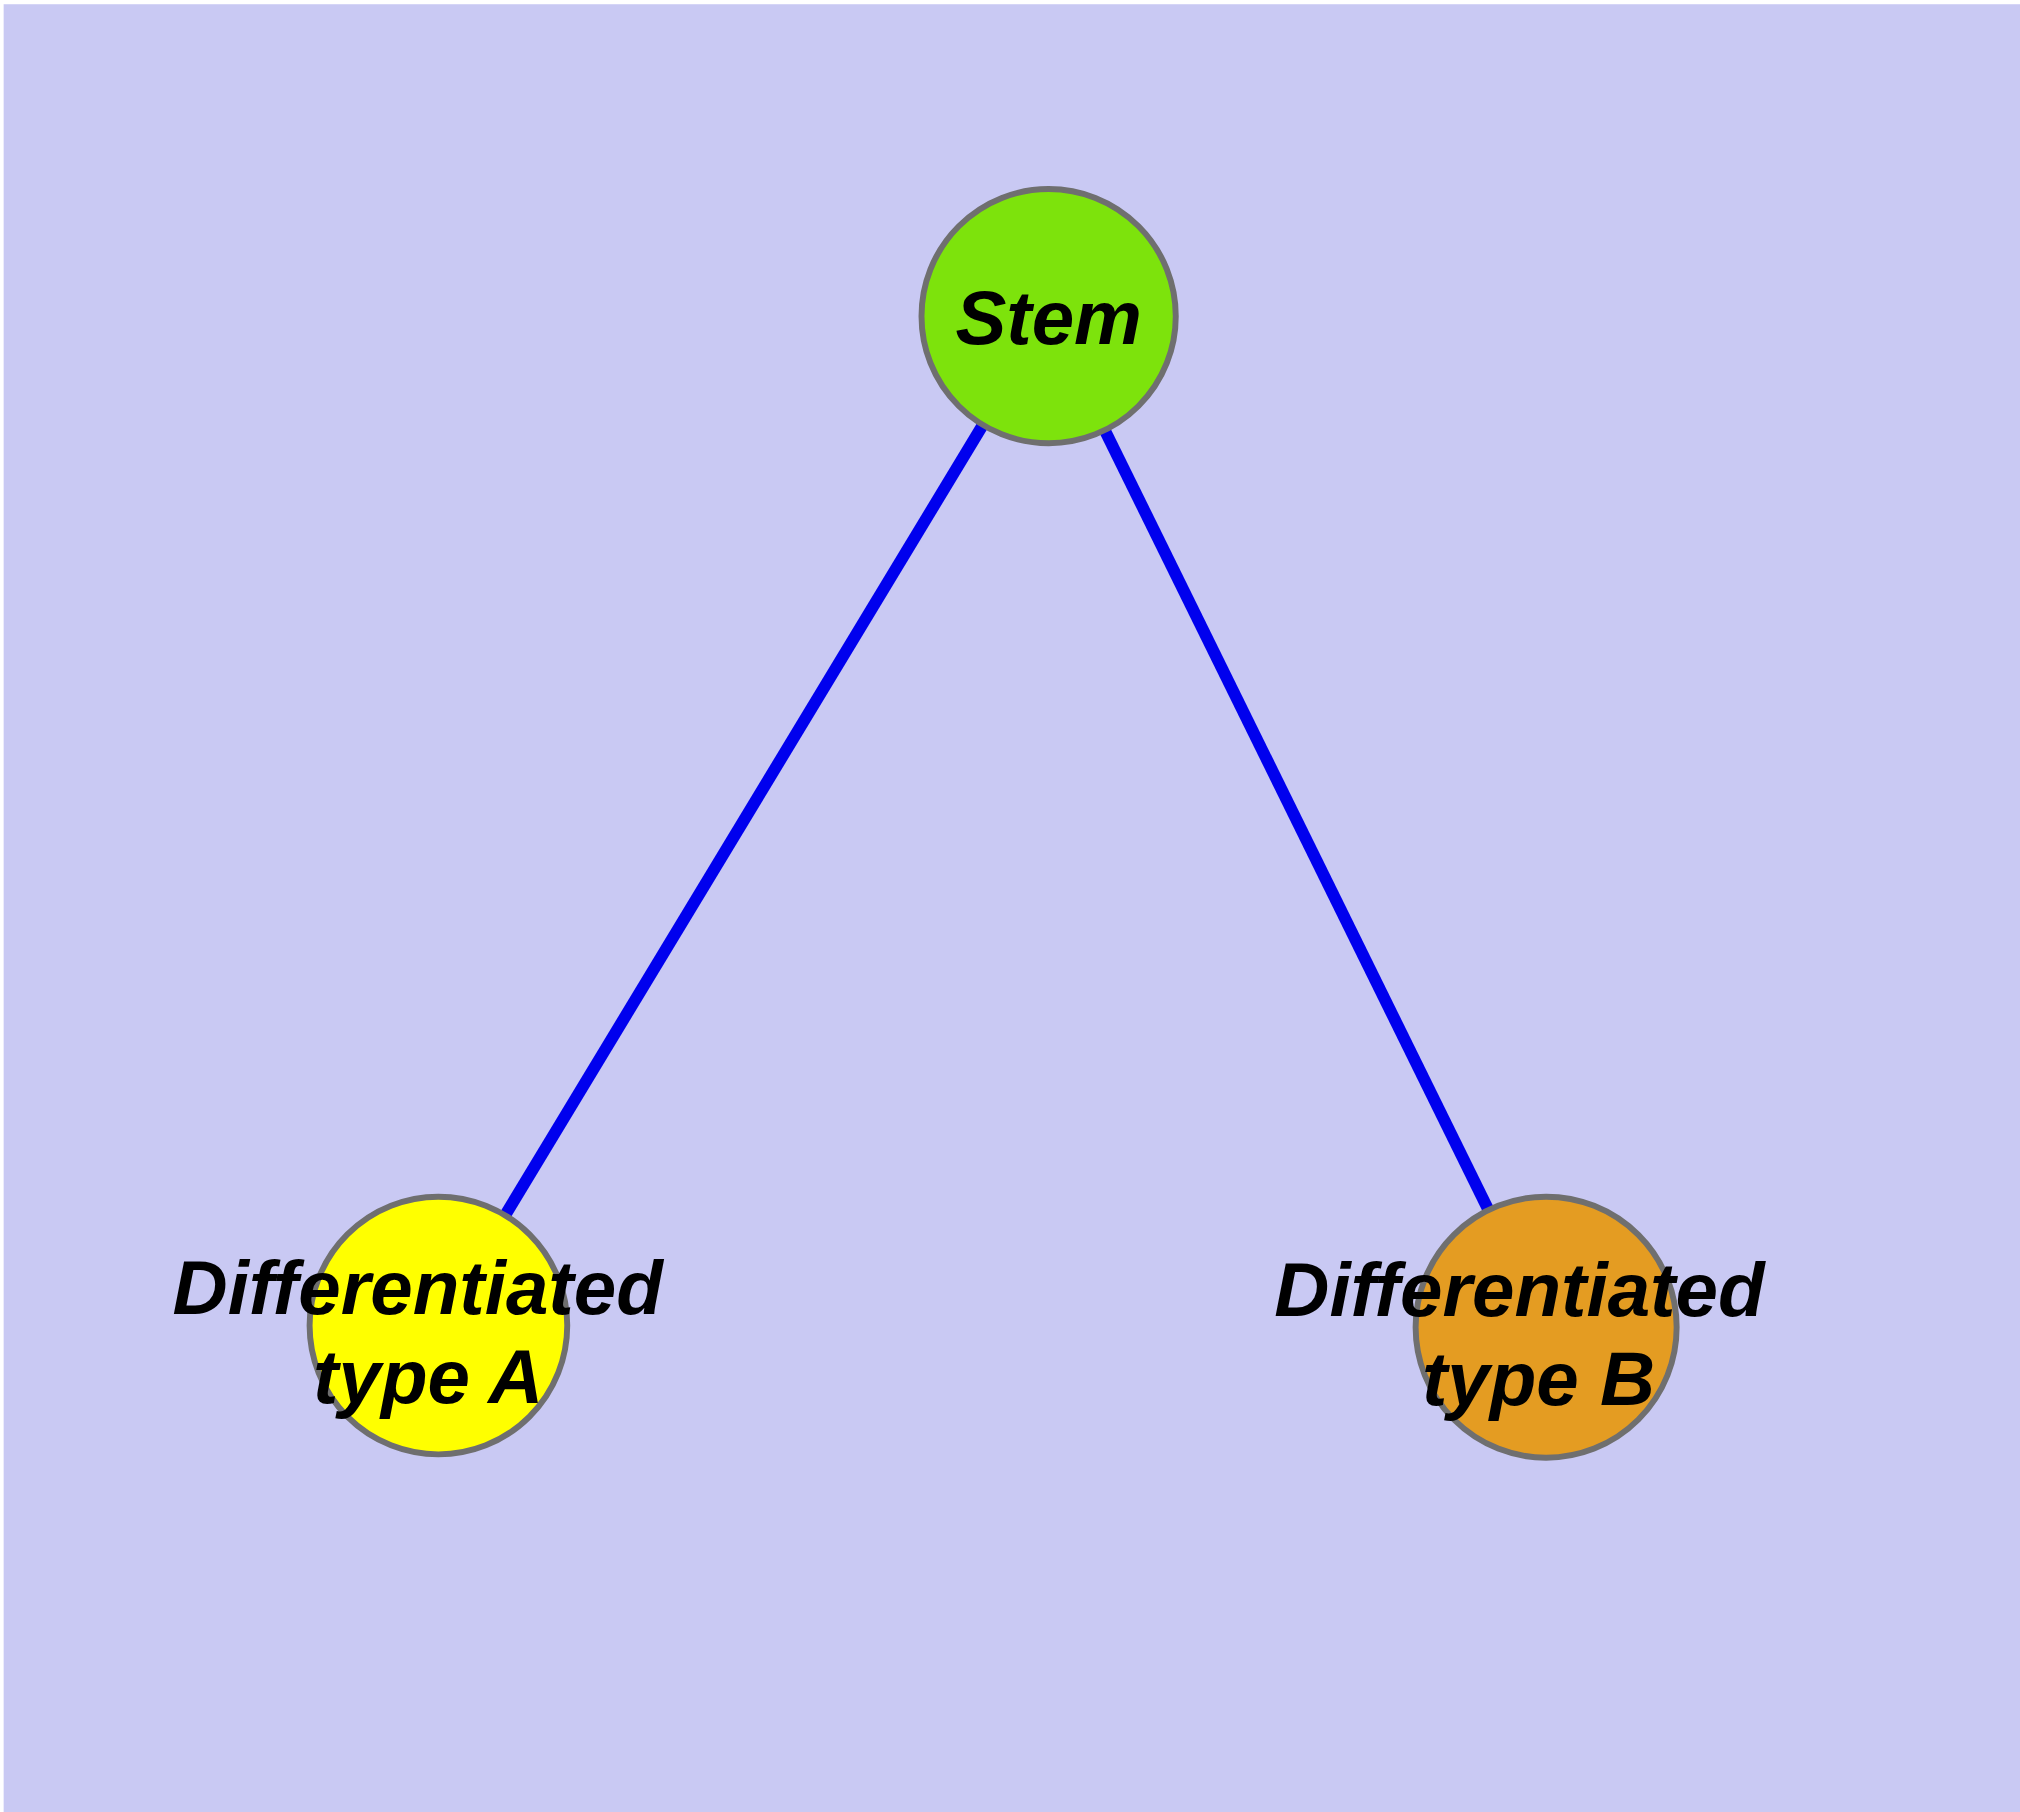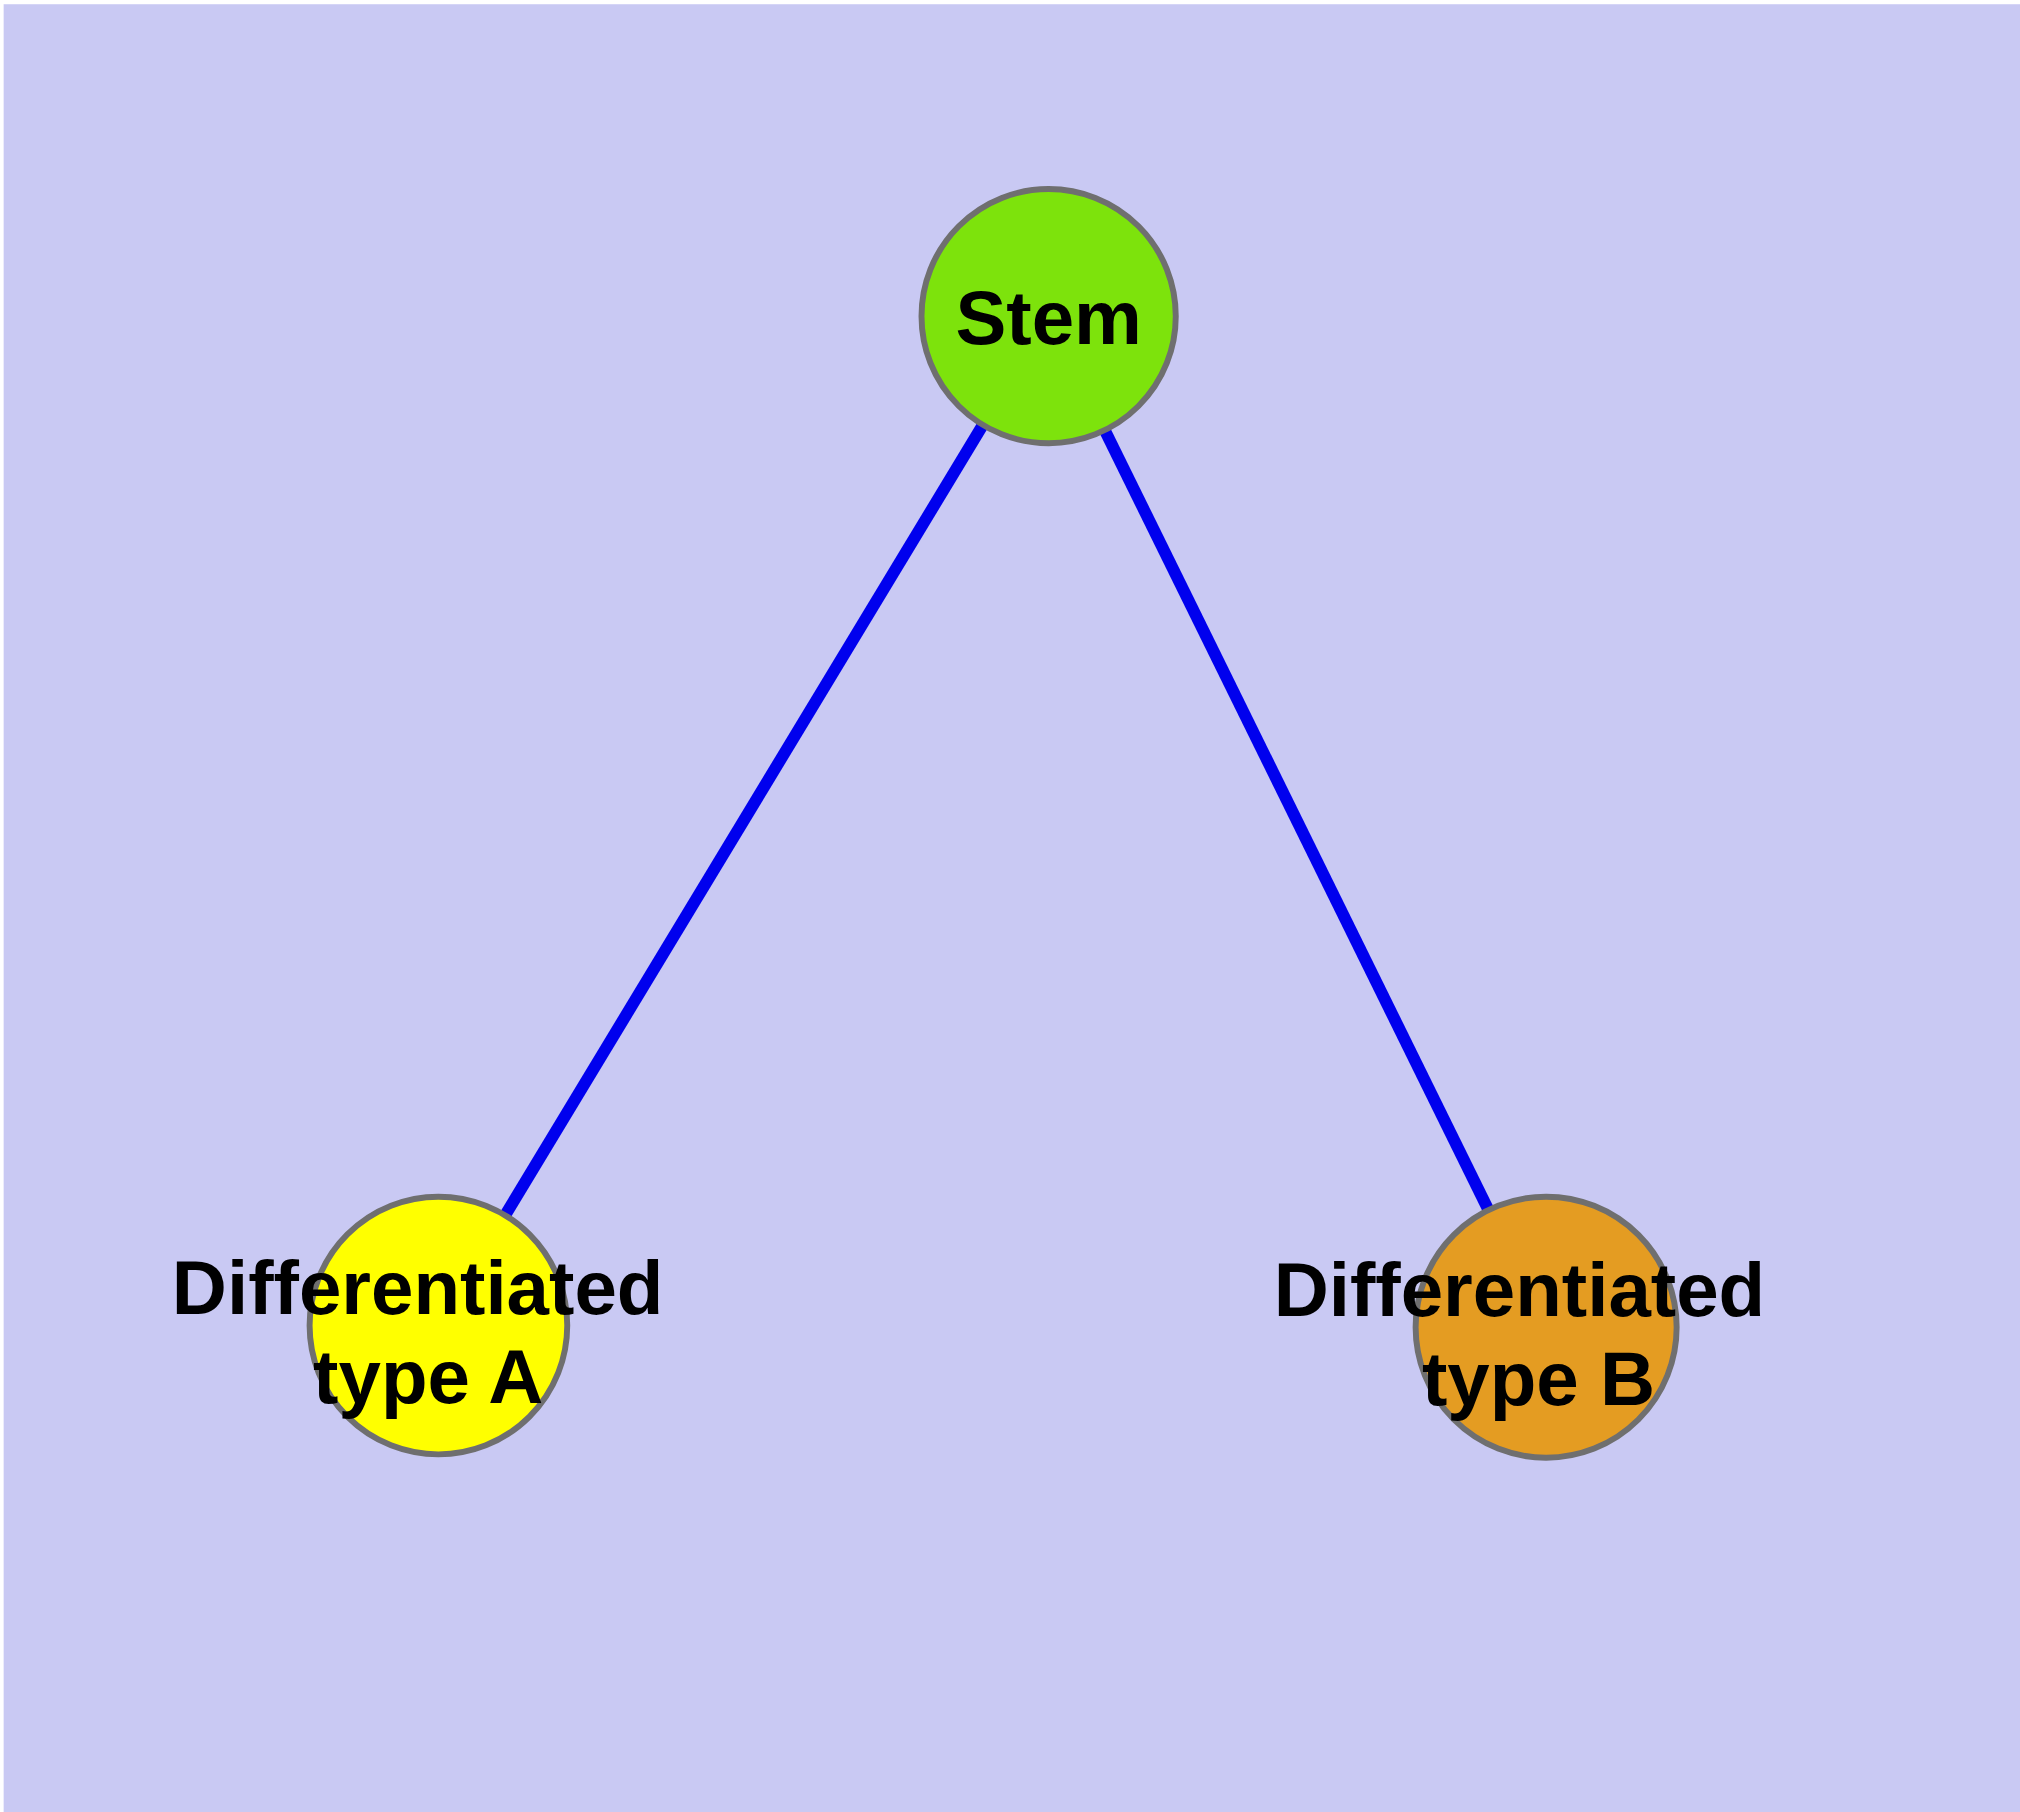--- a/index.html
+++ b/index.html
@@ -6,20 +6,21 @@
     margin: 0;
     padding: 0;
     background: #ffffff;
     width: 2021px;
     height: 1812px;
     overflow: hidden;
   }
   .canvas {
     width: 2021px;
     height: 1812px;
+    font-style: italic;
   }
   svg { display: block; }
   .node-circle {
     stroke-width: 7px;
   }
   .edge-line {
     stroke-width: 14px;
     stroke-linecap: butt;
   }
   .node-label {

